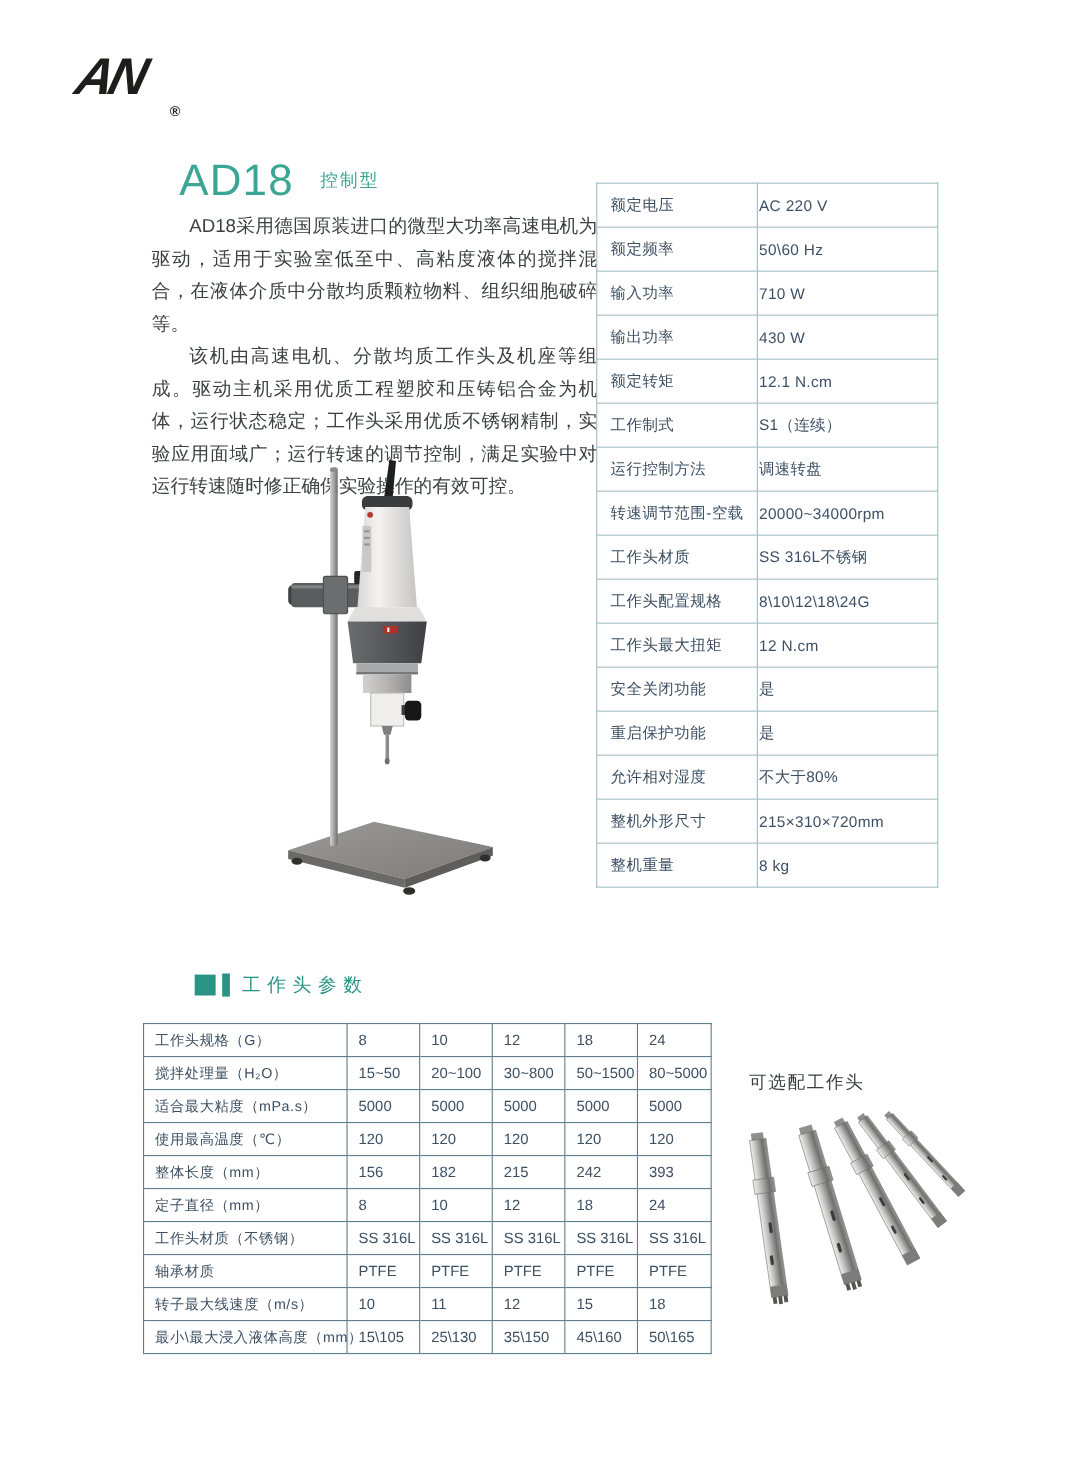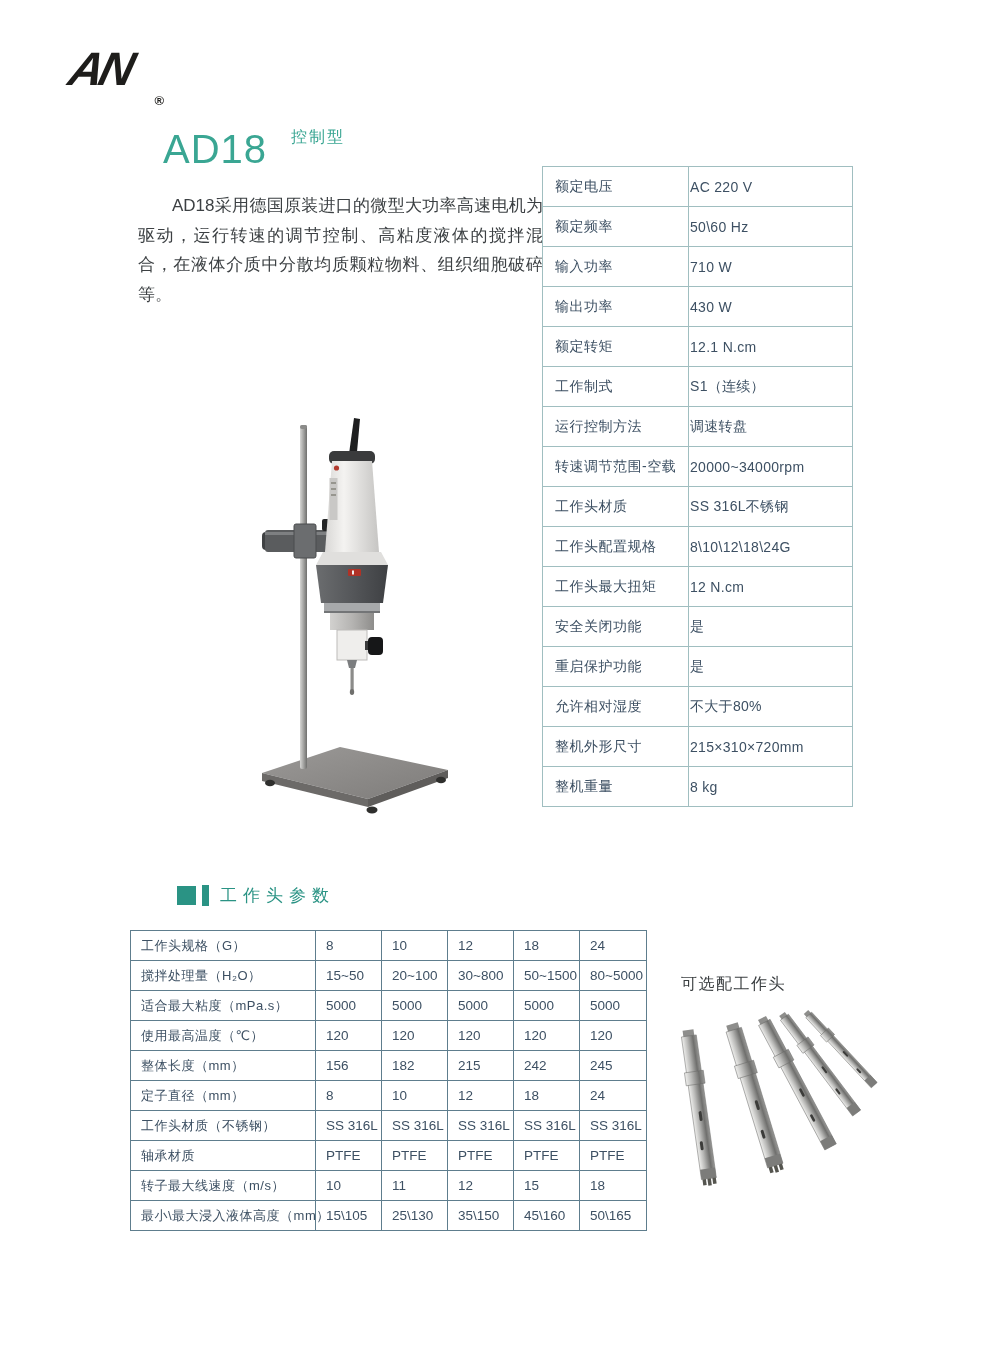--- a/index.html
+++ b/index.html
@@ -12,21 +12,21 @@
   .an-mark{position:relative;width:92px;height:58px;}
   .an-letters{
     display:inline-block;font-style:italic;font-weight:900;font-size:47px;line-height:50px;
     letter-spacing:-4px;color:#1e1d1b;transform:skewX(-14deg);transform-origin:left bottom;
   }
   .an-reg{position:absolute;right:-8px;bottom:-6px;font-size:13px;font-weight:700;color:#1e1d1b;font-style:normal;}
   .logo-text{margin-left:18px;padding-top:6px;}
   .logo-cn{font-size:23px;font-weight:700;color:#1e1d1b;letter-spacing:3px;line-height:26px;}
   .logo-en{font-size:10.5px;font-weight:700;color:#1e1d1b;letter-spacing:0.6px;margin-top:3px;}
   
-  .title-row{position:absolute;left:163px;top:127px;display:flex;align-items:flex-start;}
+  .title-row{position:absolute;left:163px;top:142px;display:flex;align-items:center;}
   .model{font-size:40px;font-weight:400;color:#3aa693;letter-spacing:1px;}
   .variant{font-size:16px;color:#3aa693;margin-left:24px;letter-spacing:2px;}
   
   .intro{position:absolute;left:138px;top:191px;width:405px;font-size:17px;line-height:29.5px;
     color:#3c4043;text-align:justify;}
   .intro p{margin:0;text-indent:2em;}
   
   .product-figure{position:absolute;left:222px;top:415px;}
   
   .spec{position:absolute;left:542px;top:166px;width:311px;border-collapse:collapse;table-layout:fixed;}
@@ -60,21 +60,22 @@
       <span class="an-reg">®</span>
     </div>
   </div>
 
   <div class="title-row">
     <span class="model">AD18</span>
     <span class="variant">控制型</span>
   </div>
 
   <div class="intro">
-    <p>AD18采用德国原装进口的微型大功率高速电机为驱动，运行转速的调节控制、高粘度液体的搅拌混合，在液体介质中分散均质颗粒物料、组织细胞破碎等。</p>
+    <p>AD18采用德国原装进口的微型大功率高速电机为驱动，适用于实验室低至中、高粘度液体的搅拌混合，在液体介质中分散均质颗粒物料、组织细胞破碎等。</p>
+    <p>该机由高速电机、分散均质工作头及机座等组成。驱动主机采用优质工程塑胶和压铸铝合金为机体，运行状态稳定；工作头采用优质不锈钢精制，实验应用面域广；运行转速的调节控制，满足实验中对运行转速随时修正确保实验操作的有效可控。</p>
   </div>
 
   <div class="product-figure">
     <svg width="245" height="405" viewBox="0 0 245 405">
       <defs>
         <linearGradient id="poleGrad" x1="0" y1="0" x2="1" y2="0">
           <stop offset="0" stop-color="#d6d6d4"></stop>
             <stop offset="0.45" stop-color="#a9a9a7"></stop>
             <stop offset="1" stop-color="#6f6f6d"></stop>
         </linearGradient>
@@ -260,21 +261,21 @@
           <td class="hv">120</td>
           <td class="hv">120</td>
           <td class="hv">120</td>
         </tr>
       <tr>
           <td class="hl">整体长度（mm）</td>
           <td class="hv">156</td>
           <td class="hv">182</td>
           <td class="hv">215</td>
           <td class="hv">242</td>
-          <td class="hv">245</td>
+          <td class="hv">393</td>
         </tr>
       <tr>
           <td class="hl">定子直径（mm）</td>
           <td class="hv">8</td>
           <td class="hv">10</td>
           <td class="hv">12</td>
           <td class="hv">18</td>
           <td class="hv">24</td>
         </tr>
       <tr>

